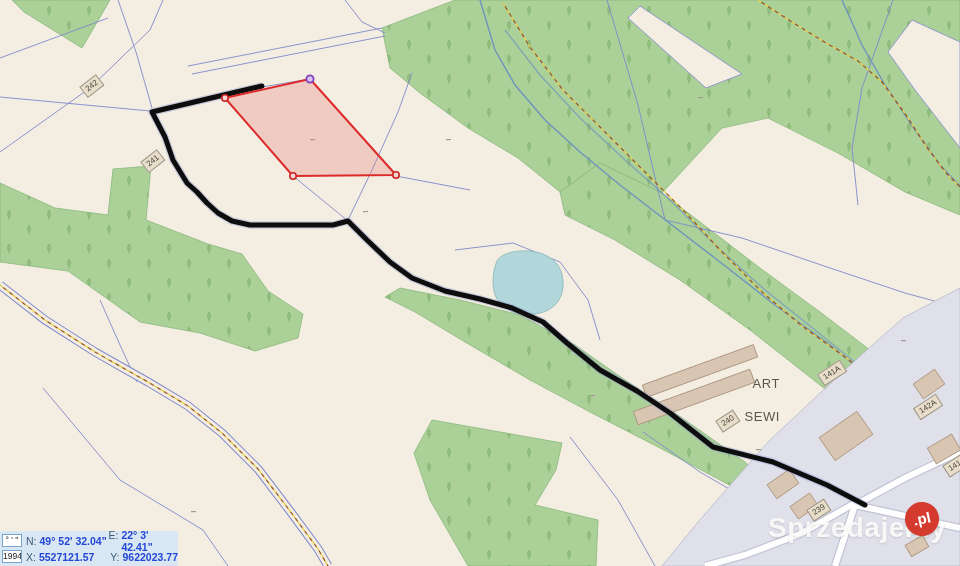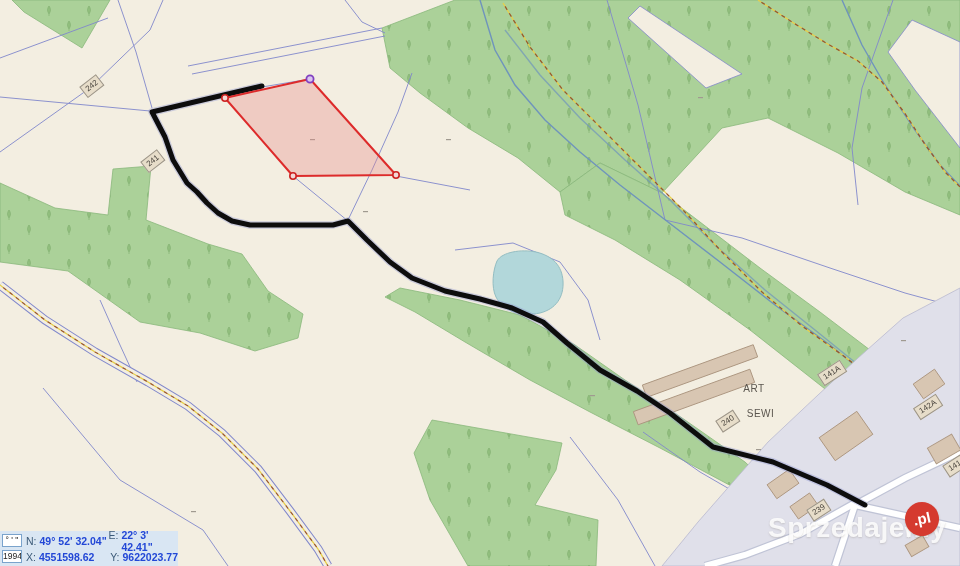--- a/index.html
+++ b/index.html
@@ -13,21 +13,21 @@
   
   .tag{
     position:absolute;background:#e7ddc9;border:1px solid #9b9488;
     color:#4a453e;font-size:8px;line-height:1;padding:2px 3px;
     transform:translate(-50%,-50%) rotate(-33deg);white-space:nowrap;
   }
   .tag.r38{transform:translate(-50%,-50%) rotate(-38deg);}
 
   .art-label{
     position:absolute;left:754px;top:408px;transform:translate(-50%,-50%);
-    font-size:10px;color:#5a554e;text-align:center;line-height:1.25;
+    font-size:13px;color:#5a554e;text-align:right;line-height:1.25;
     letter-spacing:.5px;white-space:pre;
   }
 
   
   .statusbar{
     position:absolute;left:0;bottom:0;width:178px;height:35px;
     background:#d9e6f3;padding:3px 0 3px 2px;z-index:30;
     font-size:10.5px;display:flex;flex-direction:column;justify-content:space-between;
   }
   .sb-row{display:flex;align-items:center;height:13px;}
@@ -226,21 +226,21 @@
       </div>
       <div class="sb-col2">
         <span class="sb-label">E:</span>
         <span class="sb-value">22° 3' 42.41"</span>
       </div>
     </div>
     <div class="sb-row">
       <div class="sb-box">1994</div>
       <div class="sb-col1">
         <span class="sb-label">X:</span>
-        <span class="sb-value">4551598.62</span>
+        <span class="sb-value">5527121.57</span>
       </div>
       <div class="sb-col2">
         <span class="sb-label">Y:</span>
         <span class="sb-value">9622023.77</span>
       </div>
     </div>
   </div>
 
   <div class="watermark">
     <span class="wm-text">Sprzedajemy</span>

